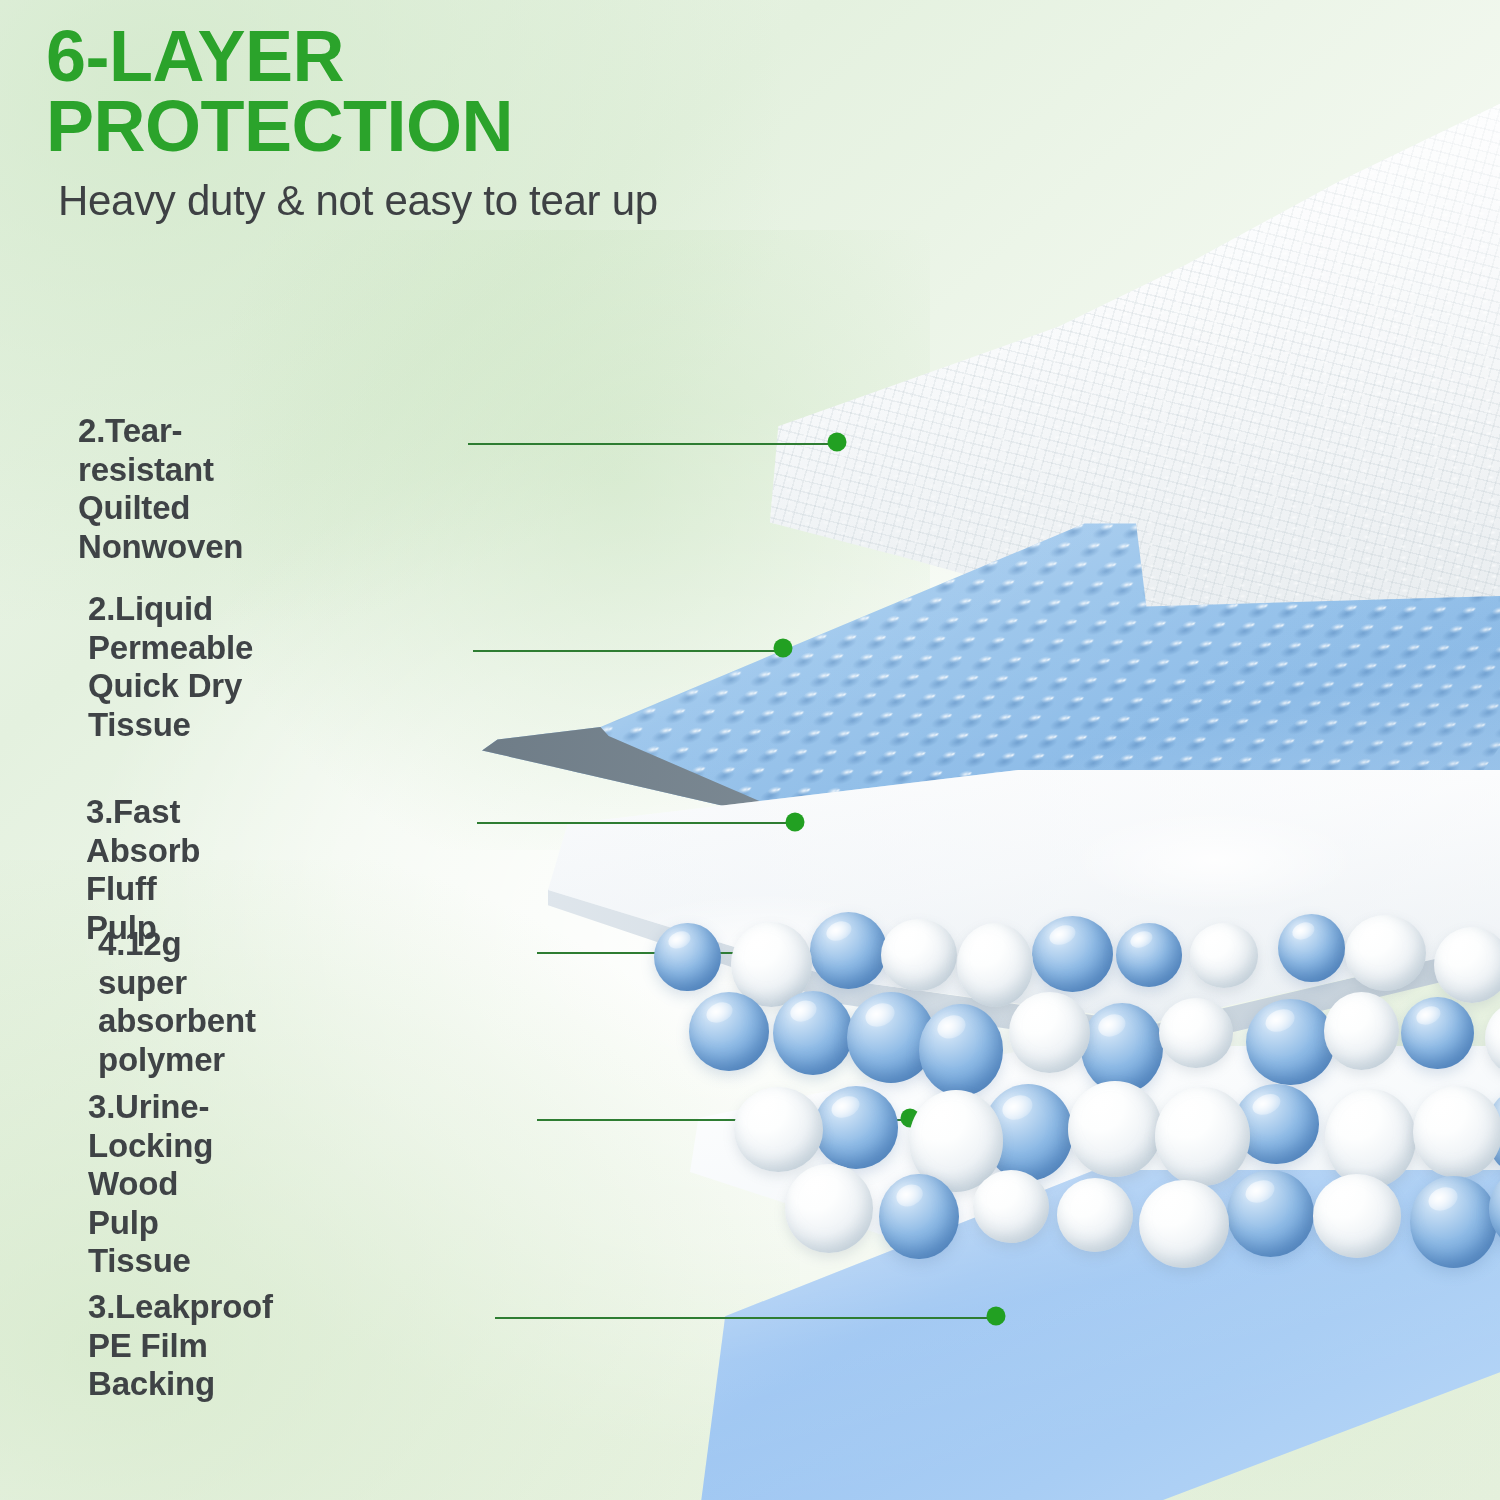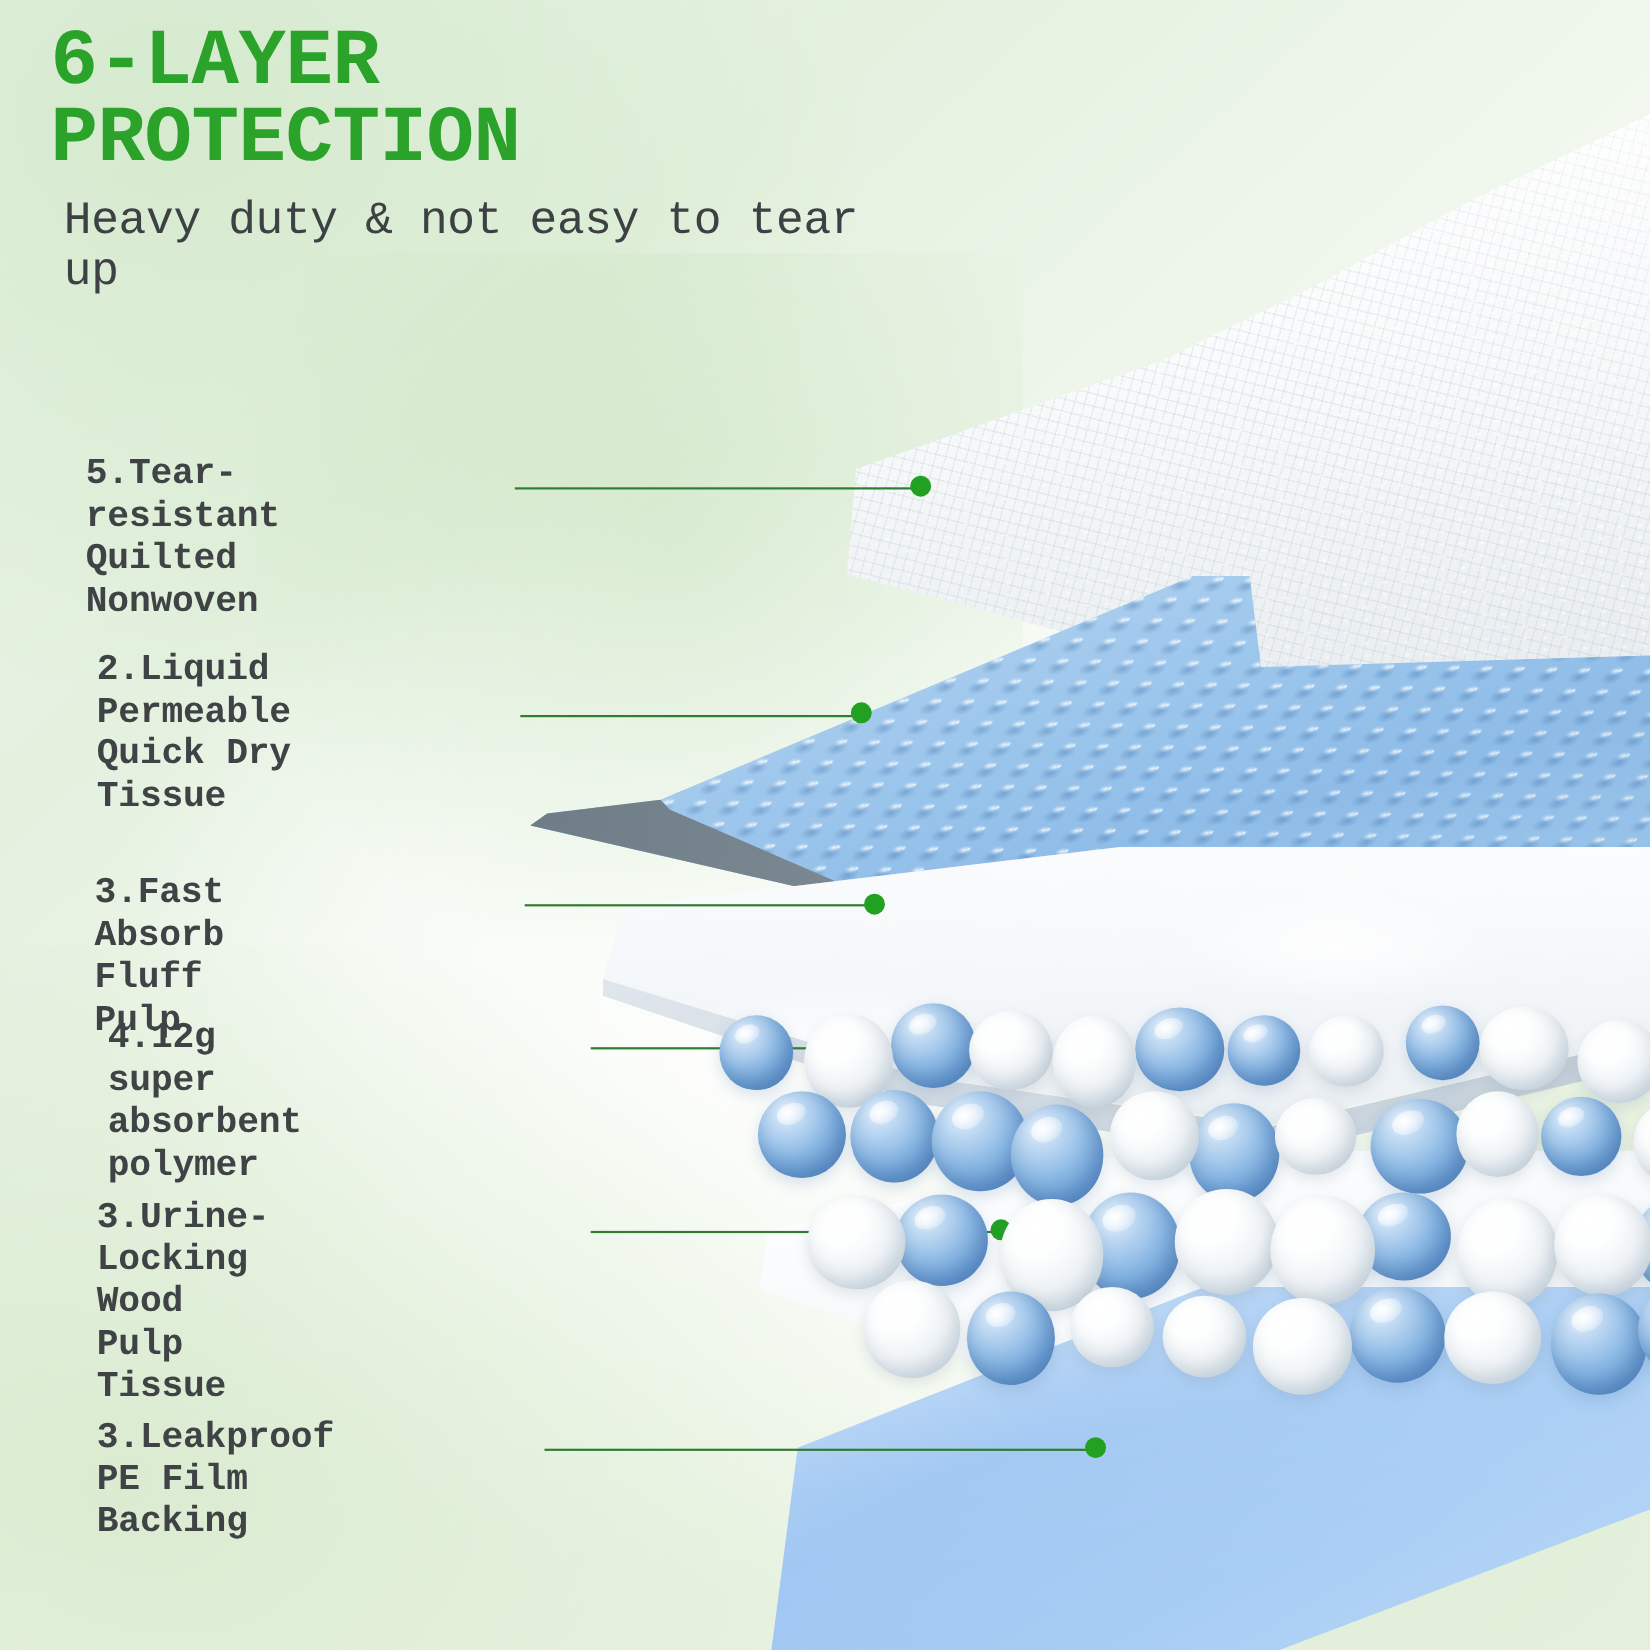--- a/index.html
+++ b/index.html
@@ -5,21 +5,21 @@
   html, body {
     margin: 0;
     padding: 0;
     background: #ffffff;
   }
   #root {
     position: relative;
     width: 1500px;
     height: 1500px;
     overflow: hidden;
-    font-family: Liberation Mono, monospace;
+    font-family: Liberation Sans, sans-serif;
     background:
       radial-gradient(ellipse 900px 700px at 50% 62%, rgba(255,255,255,0.92) 0%, rgba(255,255,255,0.55) 45%, rgba(255,255,255,0) 75%),
       linear-gradient(138deg, #eef6ec 0%, #e4f1df 26%, #f2f8ef 52%, #e9f3e2 76%, #e6f1de 100%);
   }
 
   
   .wash {
     position: absolute;
     pointer-events: none;
   }
@@ -406,21 +406,21 @@
   </div>
 
   <div class="header">
     <h1 class="title" style="color: rgb(43, 163, 43);">6-LAYER
 PROTECTION</h1>
     <div class="subtitle" style="color: rgb(62, 65, 68);">Heavy duty &amp; not easy to tear up</div>
   </div>
 
   <div id="callouts">
       <div class="callout">
-        <div class="txt" style="left: 78px; top: 412px; color: rgb(63, 67, 70);">5.Tear-resistant
+        <div class="txt" style="left: 78px; top: 412px; color: rgb(63, 67, 70);">2.Tear-resistant
 Quilted Nonwoven</div>
         <div class="leader" style="left: 468px; top: 443px; width: 362px; background: rgb(46, 125, 50);"></div>
         <div class="dot" style="left: 837px; top: 442px; background: rgb(34, 160, 34);"></div>
       </div>
       <div class="callout">
         <div class="txt" style="left: 88px; top: 590px; color: rgb(63, 67, 70);">2.Liquid Permeable
 Quick Dry Tissue</div>
         <div class="leader" style="left: 473px; top: 650px; width: 306px; background: rgb(46, 125, 50);"></div>
         <div class="dot" style="left: 783px; top: 648px; background: rgb(34, 160, 34);"></div>
       </div>

